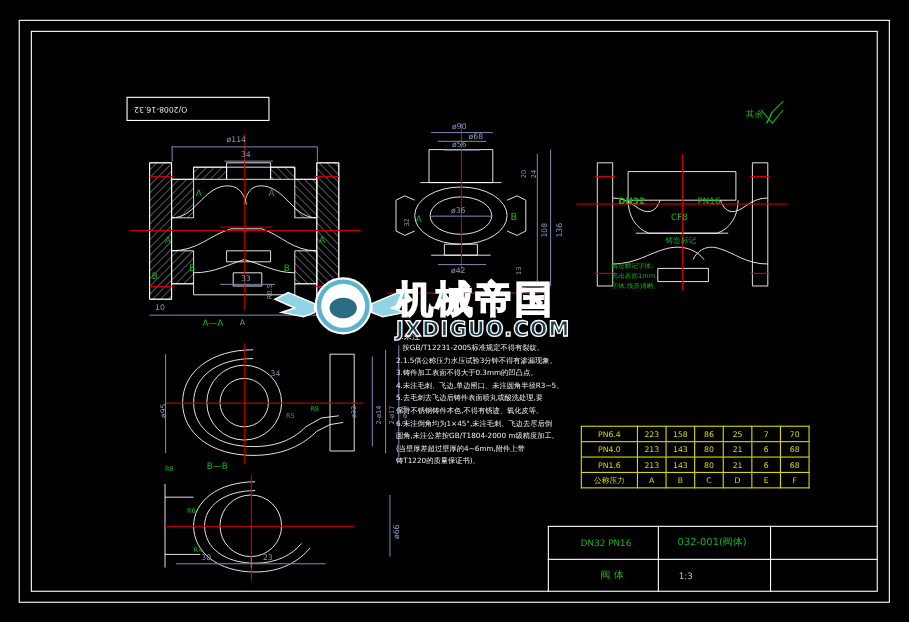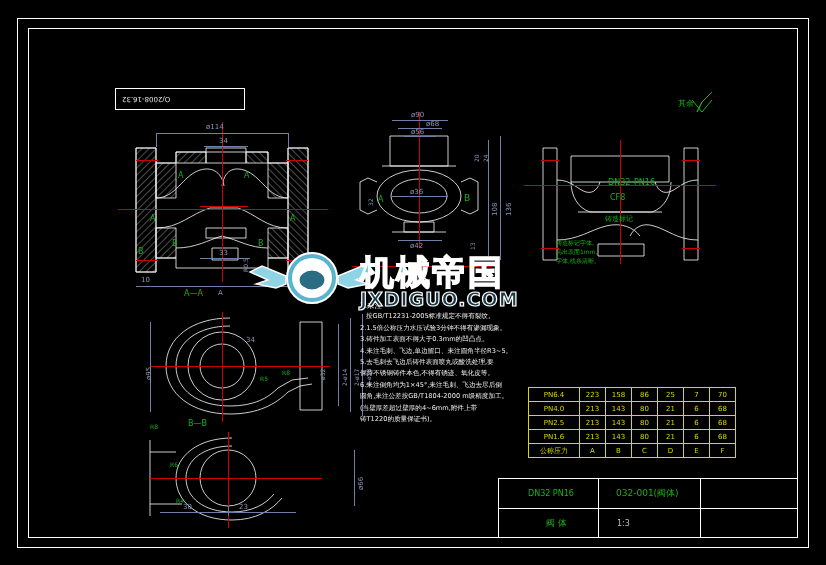--- a/index.html
+++ b/index.html
@@ -248,21 +248,21 @@
   <span class="t g sz8" style="left:378px;top:196px;">A</span>
 
   <span class="t g sz8" style="left:184px;top:290px;">A—A</span>
   <span class="t g sz8" style="left:188px;top:420px;">B—B</span>
   <span class="t g sz6" style="left:260px;top:376px;">R5</span>
   <span class="t g sz6" style="left:282px;top:370px;">R8</span>
   <span class="t g sz6" style="left:150px;top:424px;">R8</span>
   <span class="t g sz6" style="left:170px;top:462px;">R6</span>
   <span class="t g sz6" style="left:176px;top:498px;">R4</span>
 
-  <span class="t g sz8" style="left:608px;top:179px;">DN32</span>
+  <span class="t g sz8" style="left:562px;top:179px;font-weight:bold;">DN32</span>
   <span class="t g sz8" style="left:634px;top:179px;">PN16</span>
   <span class="t g sz8" style="left:610px;top:194px;">CF8</span>
   <span class="t g sz7" style="left:605px;top:216px;">铸造标记</span>
   <span class="t g sz6" style="left:556px;top:240px;">铸造标记字体,</span>
   <span class="t g sz6" style="left:556px;top:249px;">高出表面1mm,</span>
   <span class="t g sz6" style="left:556px;top:258px;">字体,线条清晰。</span>
 
   <span class="t g sz8" style="left:678px;top:100px;">其余</span>
   <svg style="left:0;top:0;">
     <path d="M697,112 L702,102 L712,92" stroke="#19b119" stroke-width="1" fill="none"></path>
@@ -290,29 +290,20 @@
       <td class="lab">PN6.4</td>
       <td class="v">223</td>
       <td class="v">158</td>
       <td class="v">86</td>
       <td class="v">25</td>
       <td class="v">7</td>
       <td class="v">70</td>
     </tr>
     <tr>
       <td class="lab">PN4.0</td>
-      <td class="v">213</td>
-      <td class="v">143</td>
-      <td class="v">80</td>
-      <td class="v">21</td>
-      <td class="v">6</td>
-      <td class="v">68</td>
-    </tr>
-    <tr>
-      <td class="lab">PN2.5</td>
       <td class="v">213</td>
       <td class="v">143</td>
       <td class="v">80</td>
       <td class="v">21</td>
       <td class="v">6</td>
       <td class="v">68</td>
     </tr>
     <tr>
       <td class="lab">PN1.6</td>
       <td class="v">213</td>

